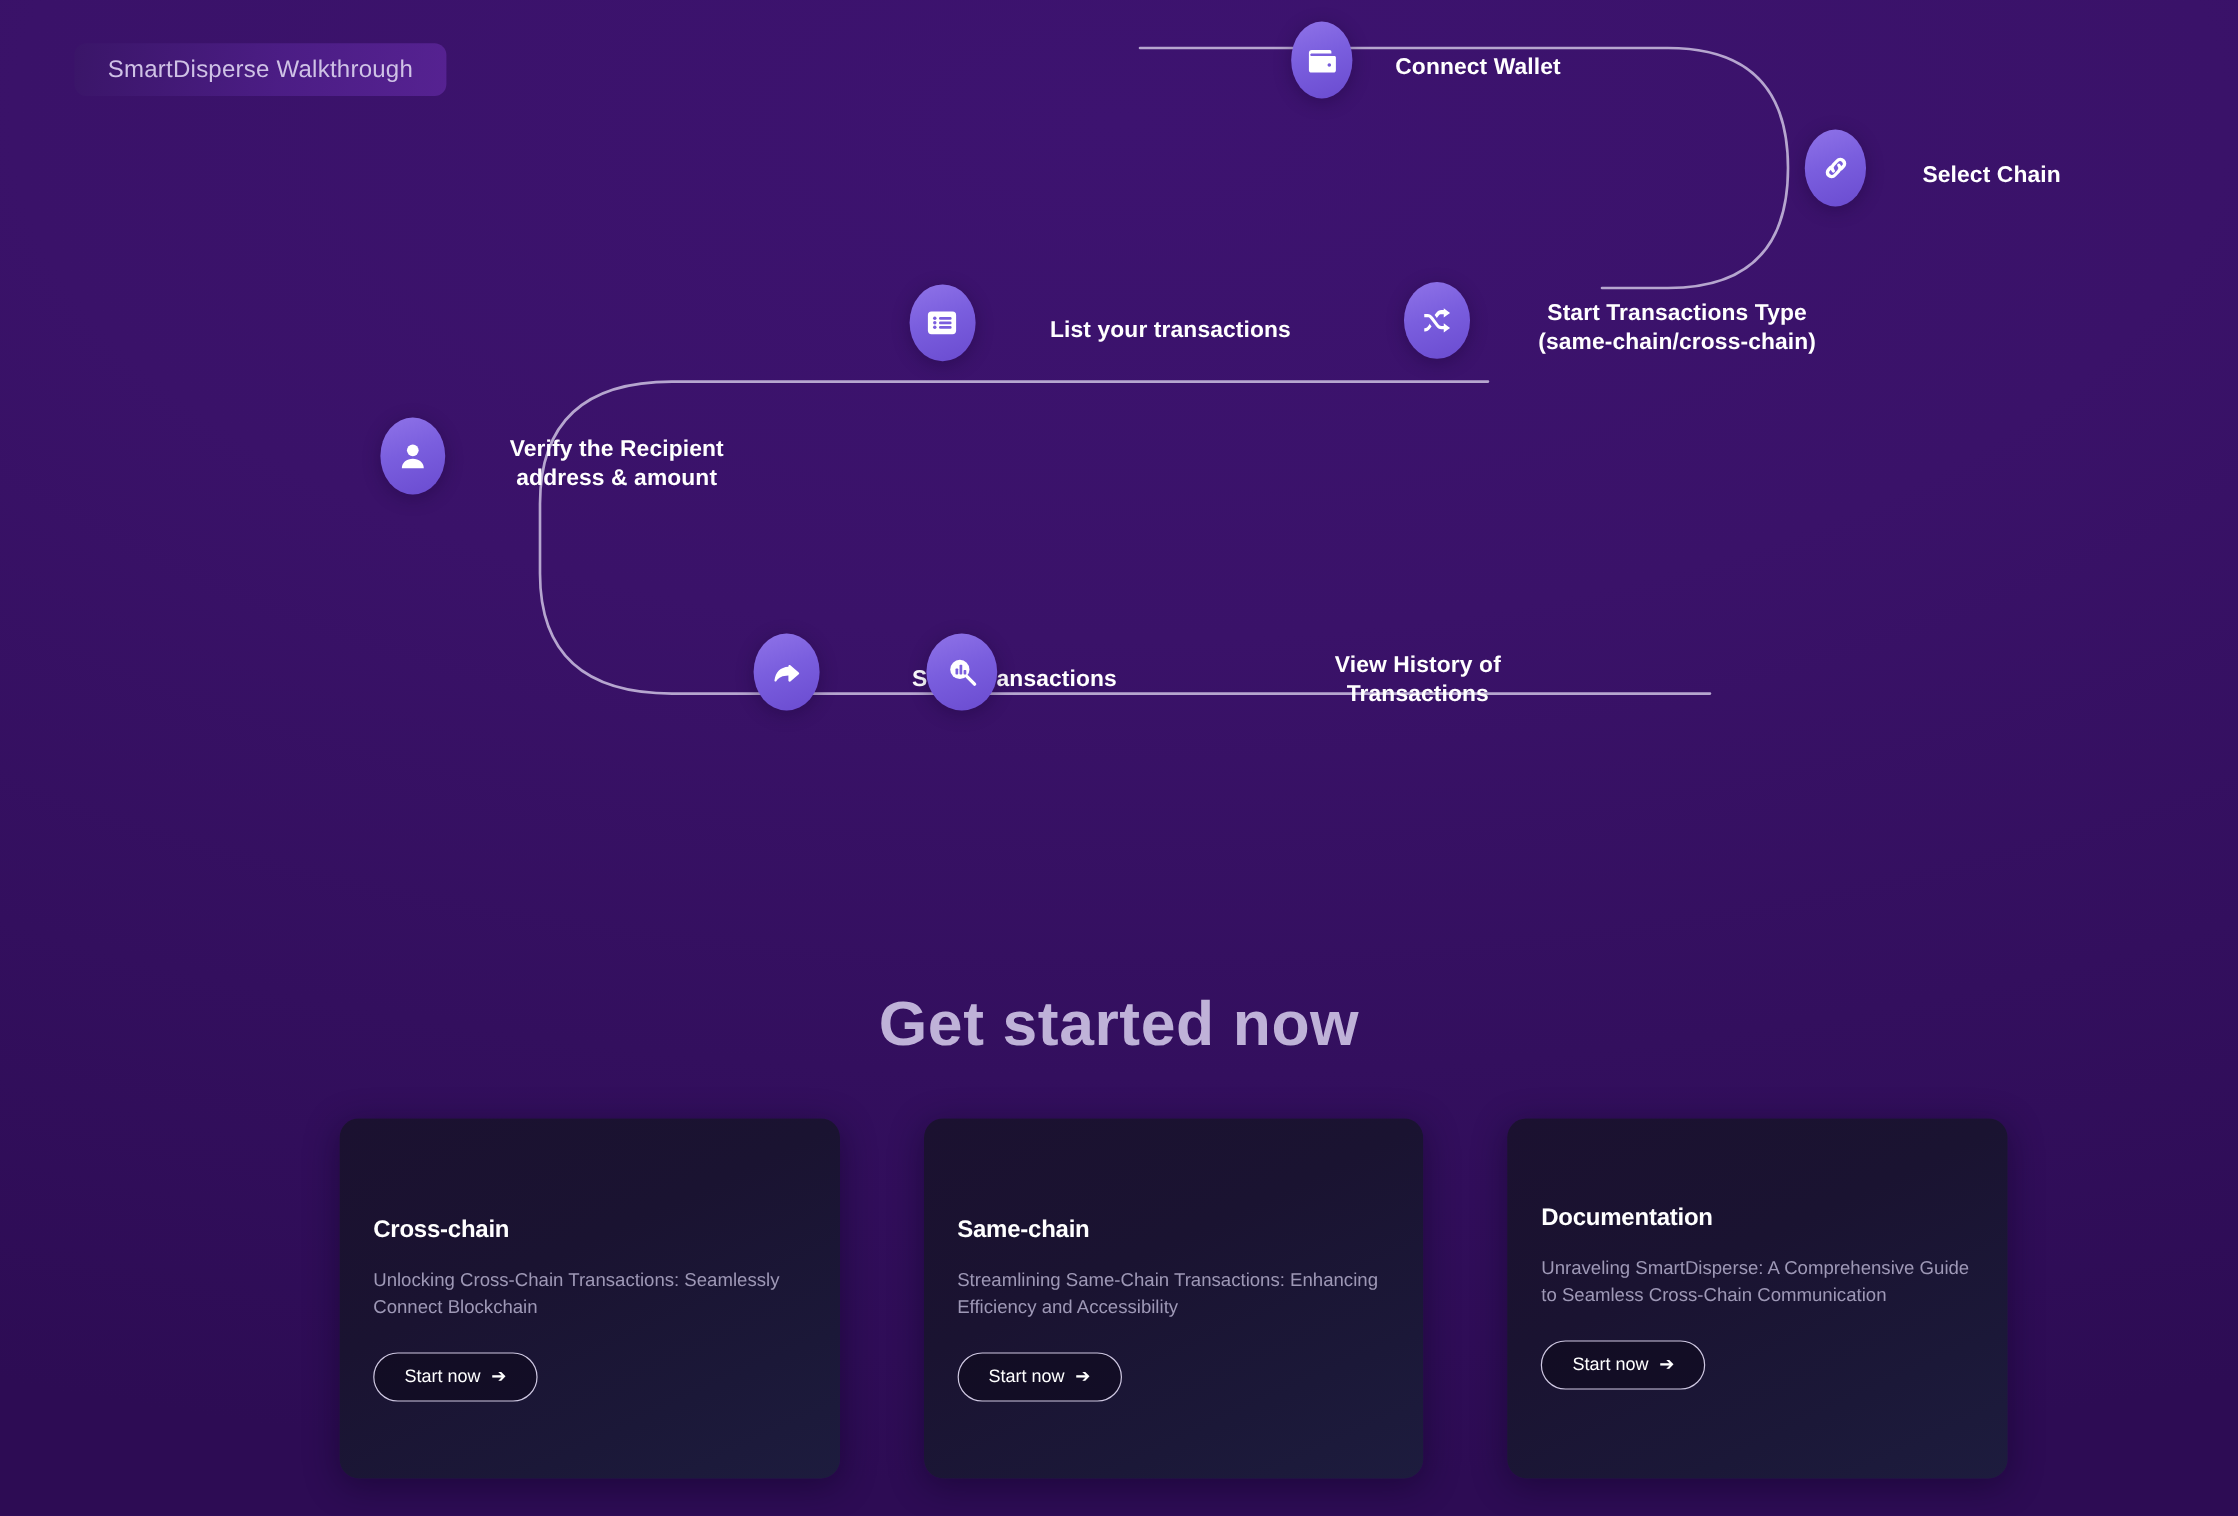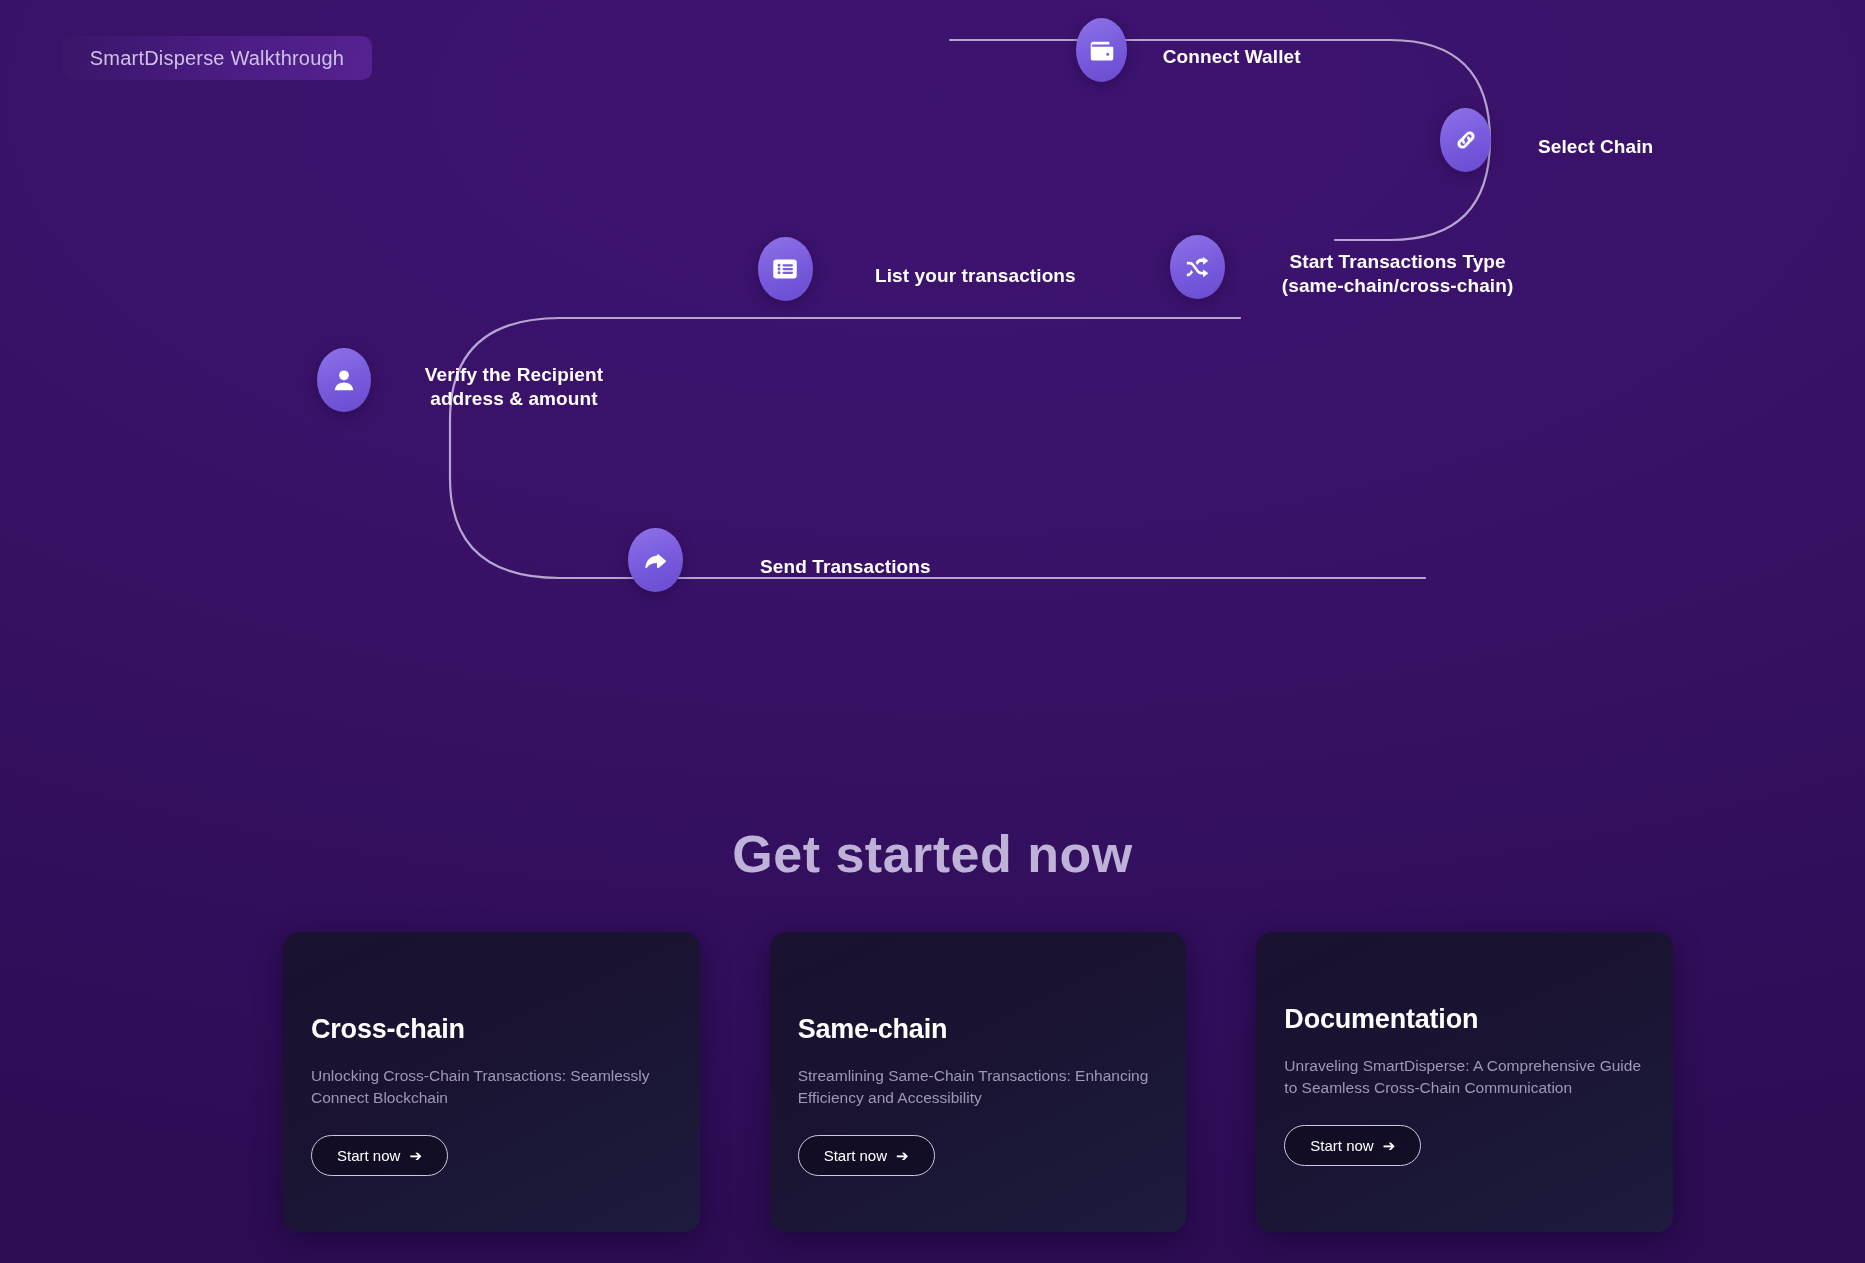--- a/index.html
+++ b/index.html
@@ -43,21 +43,21 @@
   .node .bubble svg{ width:30px; height:30px; fill:#fff; display:block; }
   .node .label{
     margin-top:14px;
     font-size:19px; font-weight:700; letter-spacing:.1px;
     color:#ffffff; text-align:center; line-height:1.28;
     white-space:pre-line;
   }
 
   
   #node-wallet   { left:1076px; top:18px;  width:260px; }
-  #node-chain    { left:1440px; top:108px; width:260px; }
+  #node-chain    { left:1504px; top:108px; width:260px; }
   #node-type     { left:1170px; top:235px; width:400px; }
   #node-list     { left:758px;  top:237px; width:380px; }
   #node-verify   { left:317px;  top:348px; width:340px; }
   #node-send     { left:628px;  top:528px; width:380px; }
   #node-history  { left:772px;  top:528px; width:760px; }
 
   #node-wallet  .label,
   #node-chain   .label,
   #node-type    .label,
   #node-list    .label,
@@ -81,21 +81,21 @@
   .card{
     width:auto; flex:1 1 0;
     border-radius:16px;
     background:linear-gradient(155deg,#1b1130 0%,#1a1331 40%,#1b1838 75%,#1d1c3e 100%);
     padding:0 28px;
     position:relative;
     box-shadow:0 6px 28px rgba(12,3,32,.45);
   }
   .card-inner{ position:absolute; left:28px; right:28px; }
   .card h3{
-    font-size:27px; font-weight:700; letter-spacing:-.2px; color:#fff;
+    font-size:20px; font-weight:700; letter-spacing:-.2px; color:#fff;
   }
   .card p{
     margin-top:20px;
     font-size:15.5px; font-weight:300; line-height:1.42;
     color:#9e98b6;
   }
   .card .btn{
     margin-top:26px;
     display:inline-flex; align-items:center; gap:9px;
     padding:11px 25px;
@@ -190,20 +190,33 @@
     <div class="bubble">
       <svg viewBox="0 0 24 24" aria-hidden="true">
         <circle cx="12" cy="8.2" r="3.9"></circle>
         <path d="M4.7 20.2c0-3.9 3.3-6.3 7.3-6.3s7.3 2.4 7.3 6.3z"></path>
       </svg>
     </div>
     <div class="label">Verify the Recipient
 address &amp; amount</div>
   </div>
 
+  <div class="node" id="node-history">
+    <div class="bubble">
+      <svg viewBox="0 0 24 24" aria-hidden="true">
+        <circle cx="10.3" cy="10.3" r="6.4" fill="#fff"></circle>
+        <rect x="7.4" y="9.6" width="1.8" height="4.1" rx=".5" fill="#7a5ede"></rect>
+        <rect x="10.1" y="7.2" width="1.8" height="6.5" rx=".5" fill="#7a5ede"></rect>
+        <rect x="12.8" y="10.6" width="1.8" height="3.1" rx=".5" fill="#7a5ede"></rect>
+        <path d="M15.1 15.1l5 5" stroke="#fff" stroke-width="2.3" stroke-linecap="round" fill="none"></path>
+      </svg>
+    </div>
+    <div class="label">View History of
+Transactions</div>
+  </div>
 </div>
 
 <div class="section-title">Get started now</div>
 
 <div class="cards">
 
   <div class="card" id="card-cross">
     <div class="card-inner">
       <h3>Cross-chain</h3>
       <p>Unlocking Cross-Chain Transactions: Seamlessly Connect Blockchain</p>

